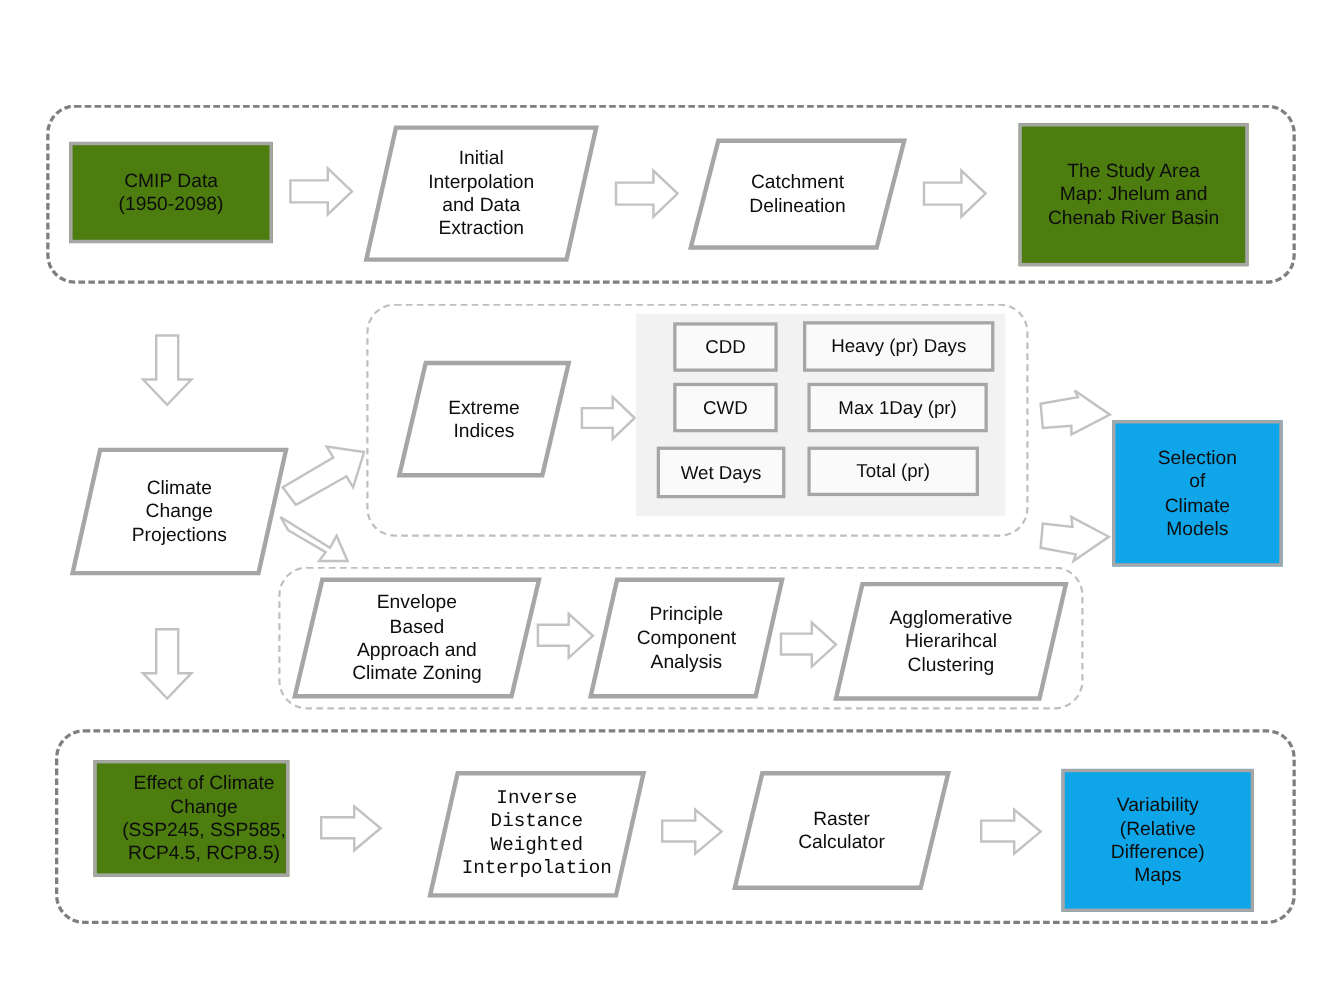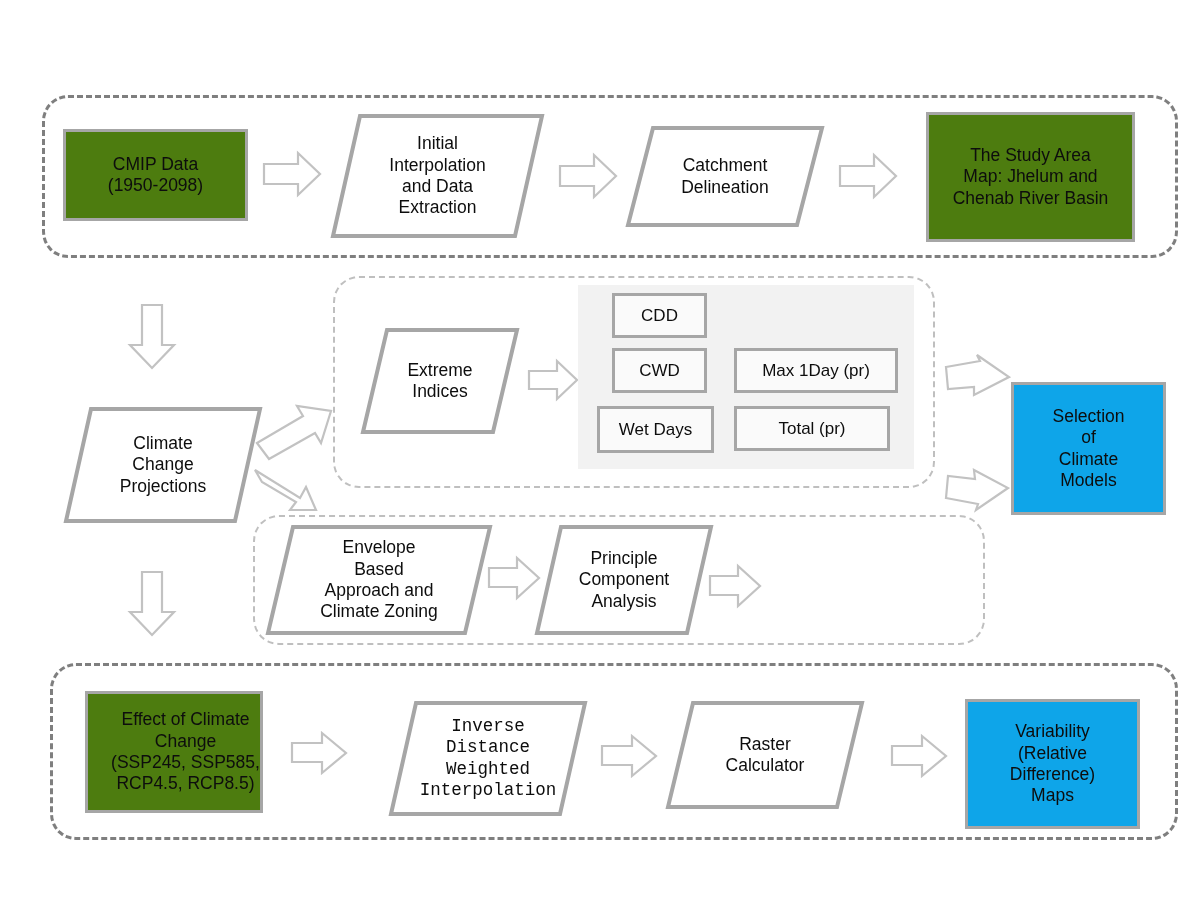--- a/index.html
+++ b/index.html
@@ -195,20 +195,23 @@
     <svg width="52" height="44" viewBox="0 0 52 44">
       <polygon points="2,13 30,13 30,3 50,22 30,41 30,31 2,31"></polygon>
     </svg>
   </div>
 
   <div class="indices-panel" style="left:578px;top:285px;width:336px;height:184px;"></div>
 
   <div class="chip" style="left:612px;top:293px;width:95px;height:45px;">
     <span>CDD</span>
   </div>
+  <div class="chip" style="left:730px;top:292px;width:174px;height:46px;">
+    <span>Heavy (pr) Days</span>
+  </div>
   <div class="chip" style="left:612px;top:348px;width:95px;height:45px;">
     <span>CWD</span>
   </div>
   <div class="chip" style="left:734px;top:348px;width:164px;height:45px;">
     <span>Max 1Day (pr)</span>
   </div>
   <div class="chip" style="left:597px;top:406px;width:117px;height:47px;">
     <span>Wet Days</span>
   </div>
   <div class="chip" style="left:734px;top:406px;width:156px;height:45px;">
@@ -266,24 +269,34 @@
       <div>Analysis</div>
     </div>
   </div>
 
   <div class="arrow" style="left:708px;top:563px;">
     <svg width="54" height="46" viewBox="0 0 54 46">
       <polygon points="2,13 30,13 30,3 52,23 30,43 30,32 2,32"></polygon>
     </svg>
   </div>
 
+  <div class="node para" style="left:757px;top:528px;width:215px;height:110px;">
+    <svg class="pshape" viewBox="0 0 215 110" preserveAspectRatio="none">
+      <polygon points="27,3 212,3 188,107 3,107" fill="#ffffff" stroke="#a6a6a6" stroke-width="4"></polygon>
+    </svg>
+    <div class="ptext" style="width:86%;">
+      <div>Agglomerative</div>
+      <div>Hierarihcal</div>
+      <div>Clustering</div>
+    </div>
+  </div>
 
   <div class="group" style="left:50px;top:663px;width:1128px;height:177px;"></div>
 
-  <div class="node rect" style="left:85px;top:691px;width:178px;height:122px;padding-left:23px;">
+  <div class="node rect" style="left:85px;top:691px;width:178px;height:106px;padding-left:23px;">
     <div>
       <div>Effect of Climate</div>
       <div>Change</div>
       <div>(SSP245, SSP585,</div>
       <div>RCP4.5, RCP8.5)</div>
     </div>
   </div>
 
   <div class="arrow" style="left:290px;top:730px;">
     <svg width="58" height="46" viewBox="0 0 58 46">

